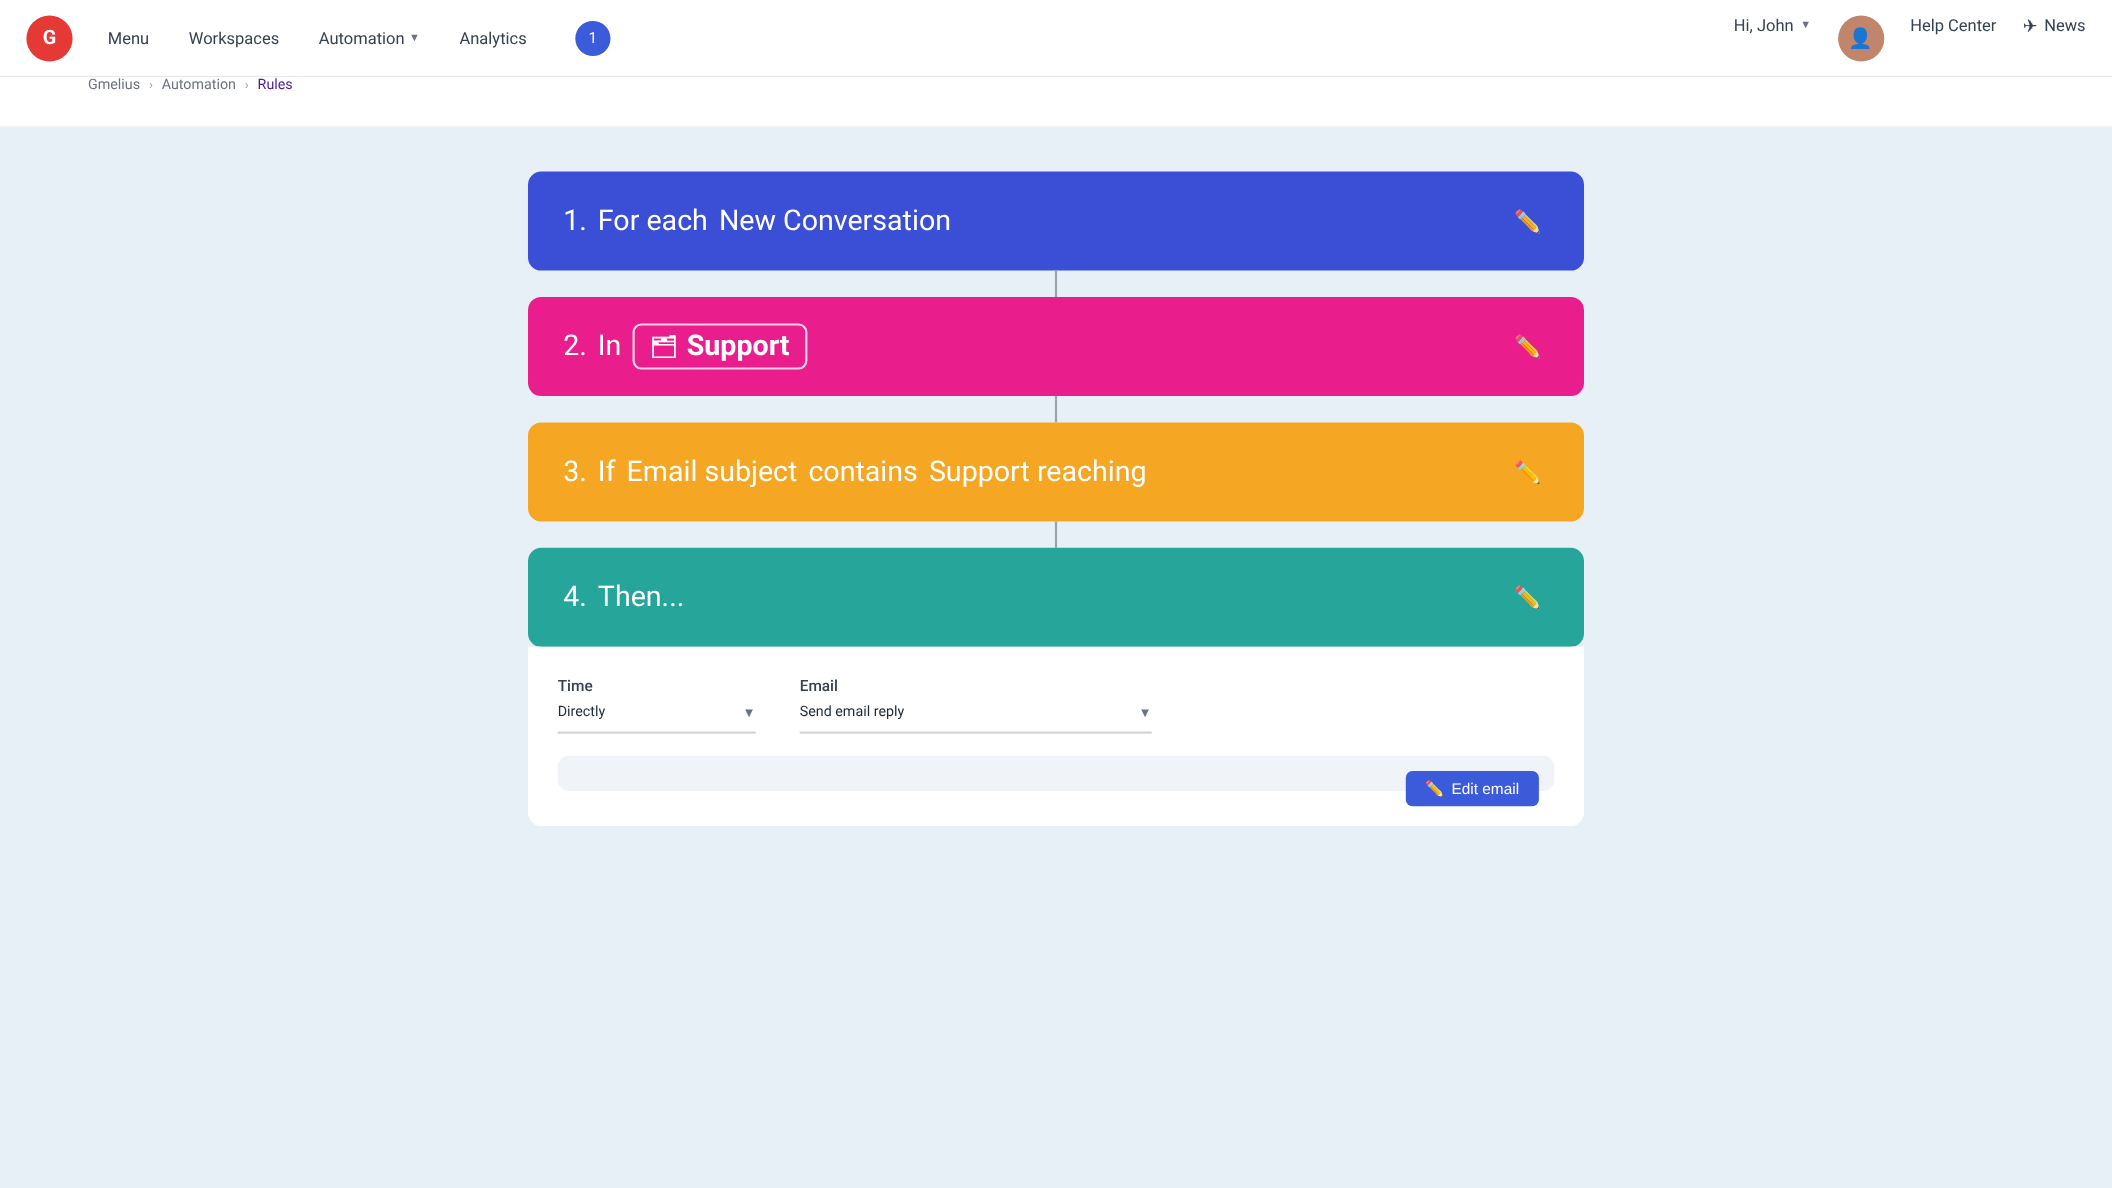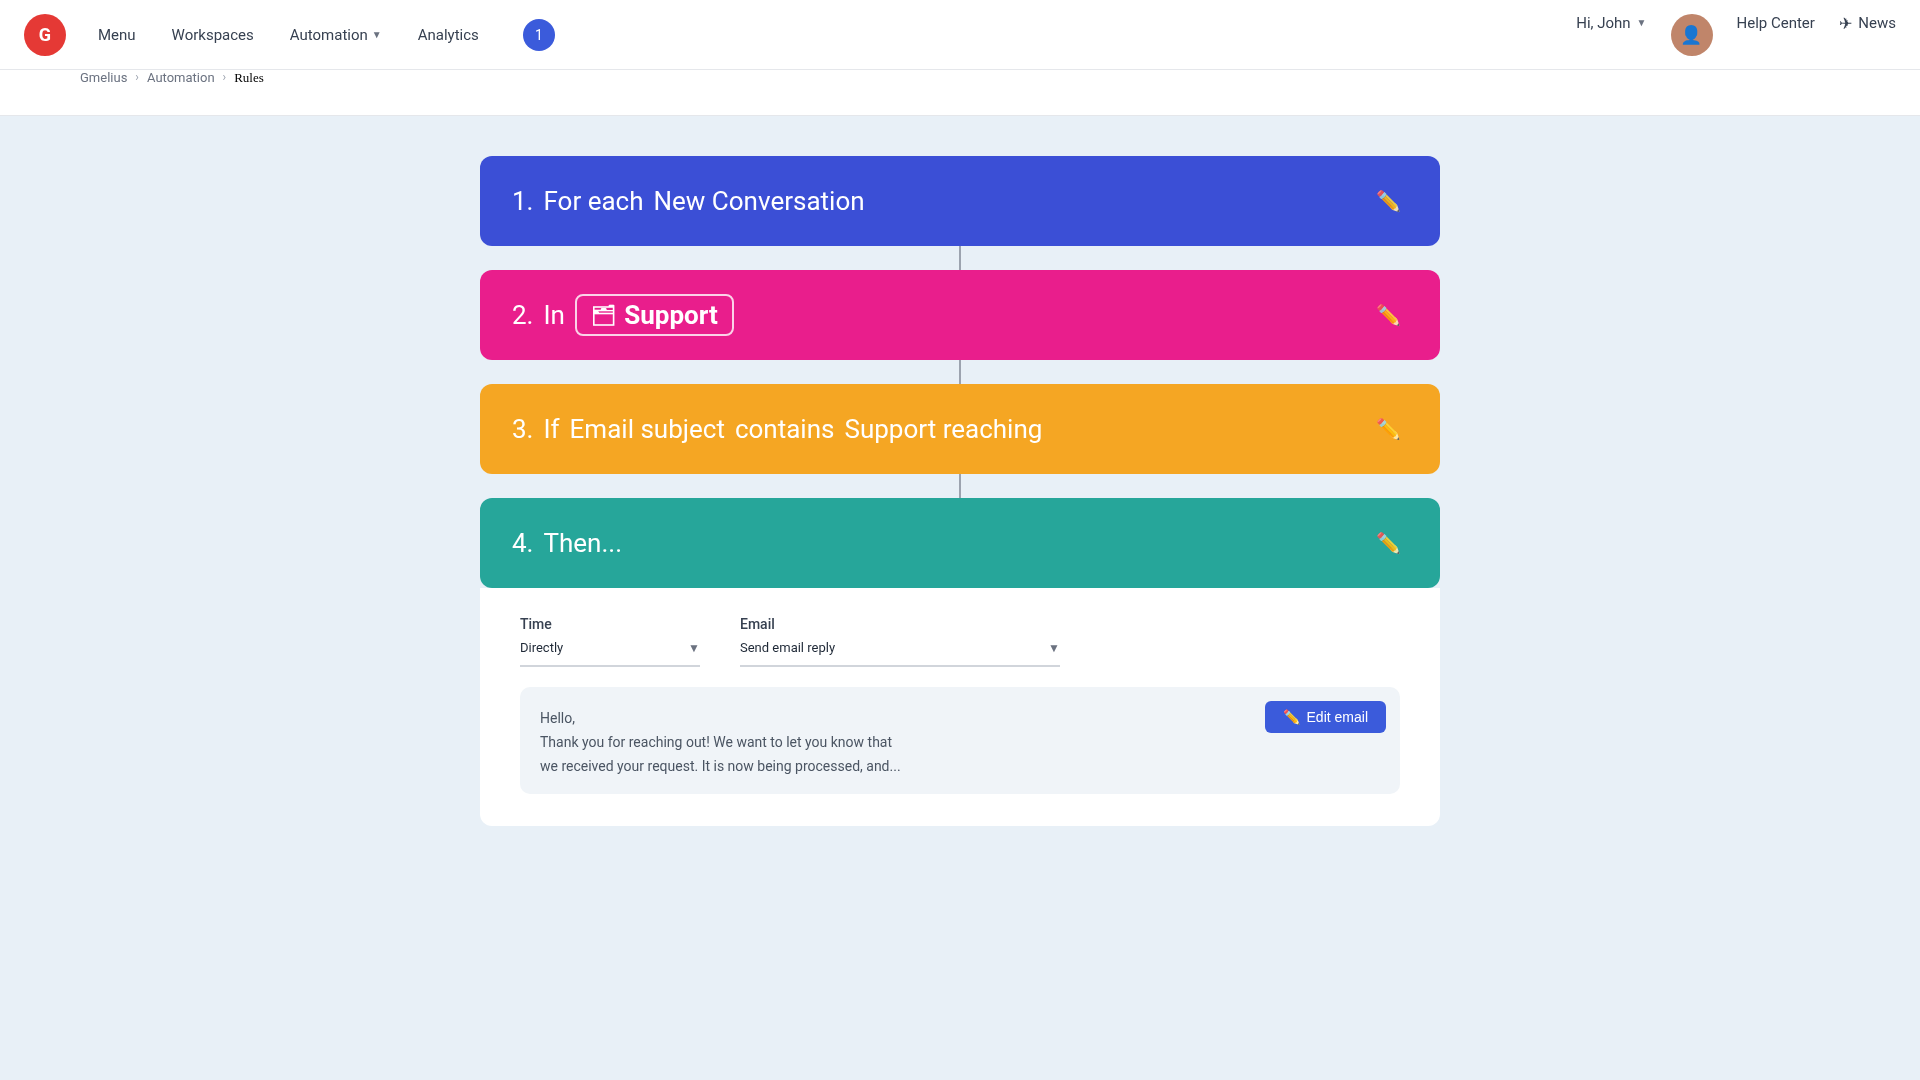--- a/index.html
+++ b/index.html
@@ -129,22 +129,21 @@
       padding: 0 80px;
       border-bottom: 1px solid #e5e7eb;
       z-index: 99;
     }
     .breadcrumb-item {
       font-size: 13px;
       color: #6b7280;
       cursor: pointer;
     }
     .breadcrumb-item.active {
-      color: #000000;
-      font-family: Liberation Serif, serif;
+      color: #4c1d95;
     }
     .breadcrumb-sep {
       margin: 0 8px;
       color: #9ca3af;
       font-size: 12px;
     }
 
     
     .main-content {
       margin-top: 116px;
@@ -230,21 +229,21 @@
       justify-content: center;
       cursor: pointer;
       color: rgba(255,255,255,0.9);
       font-size: 20px;
     }
 
     
     .action-panel {
       background: #fff;
       border-radius: 0 0 12px 12px;
-      padding: 28px 40px 32px;
+      padding: 28px 27px 32px;
     }
 
     .action-row {
       display: flex;
       gap: 40px;
       align-items: flex-end;
     }
 
     .action-field {
       display: flex;
@@ -420,22 +419,17 @@
             <span class="field-select-arrow">▼</span>
           </div>
         </div>
       </div>
 
       <div class="email-preview">
         <button class="edit-email-btn">
           <span>✏️</span>
           <span>Edit email</span>
         </button>
-        <div class="email-preview-text">
-          <span>Hello,</span><br>
-          <span>Thank you for reaching out! We want to let you know that</span><br>
-          <span>we received your request. It is now being processed, and...</span>
-        </div>
       </div>
     </div>
 
   </div>
 </div>
 
 </body></html>

